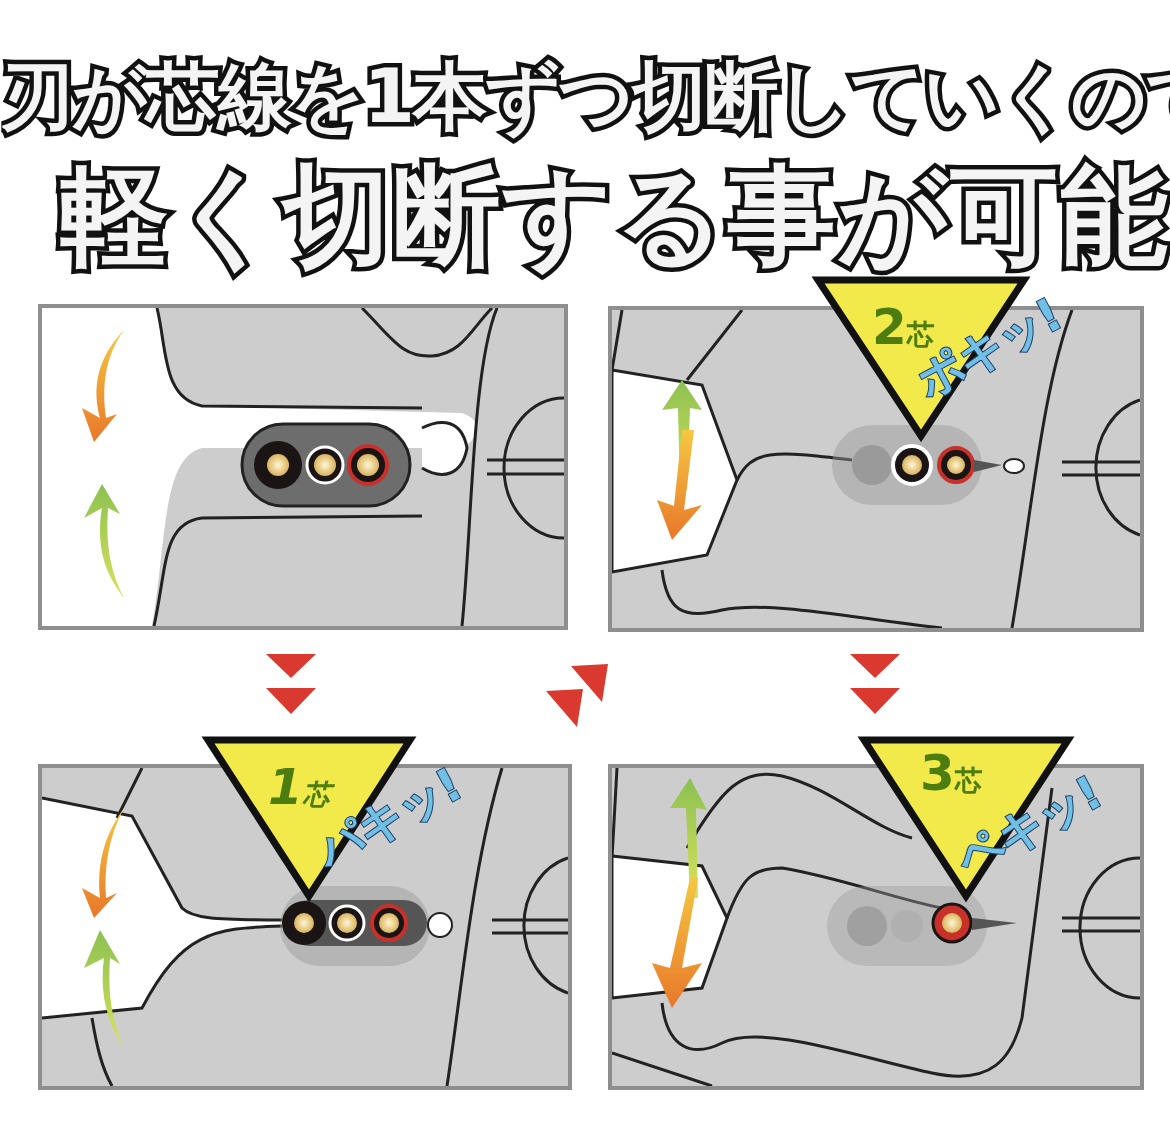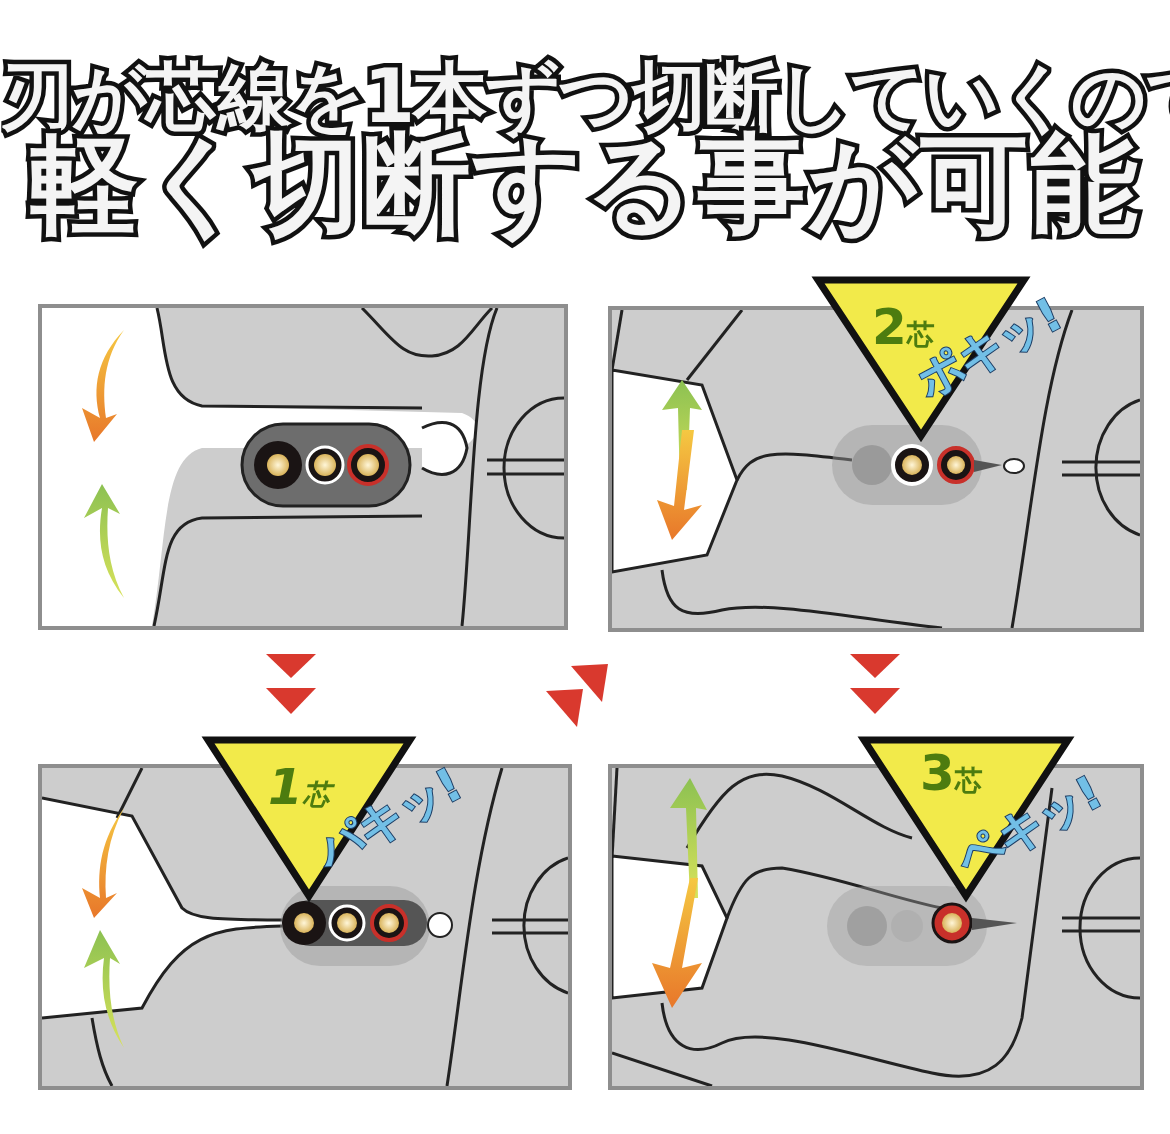--- a/index.html
+++ b/index.html
@@ -1,20 +1,20 @@
 <!DOCTYPE html>
 <html><head>
 <meta charset="utf-8">
 <style>
   html,body{margin:0;padding:0;background:#ffffff;}
   body{width:1170px;height:1134px;position:relative;overflow:hidden;font-family:"DejaVu Sans",sans-serif;}
   .headline{position:absolute;left:0;width:1170px;text-align:center;font-weight:bold;color:#f4f4f4;
     paint-order:stroke fill;-webkit-text-stroke:9px #111;letter-spacing:-2px;white-space:nowrap;}
   .h1{top:48px;font-size:74px;}
-  .h2{top:112px;font-size:108px;letter-spacing:2px;}
+  .h2{top:144px;font-size:108px;letter-spacing:2px;text-align:right;}
   .panel{position:absolute;background:#cdcdcd;border:4px solid #8e8e8e;box-sizing:border-box;overflow:hidden;}
   .panel svg{position:absolute;left:0;top:0;}
   .badge{position:absolute;width:0;height:0;}
   .badge svg{position:absolute;left:0;top:0;overflow:visible;}
   .badge-label{position:absolute;font-weight:bold;color:#4d7c0f;font-size:50px;white-space:nowrap;}
   .badge-label small{font-size:28px;}
   .sfx{position:absolute;font-weight:bold;font-size:46px;color:#72bfe6;-webkit-text-stroke:2px #1e3f66;
     paint-order:stroke fill;transform:rotate(-28deg);transform-origin:left bottom;white-space:nowrap;letter-spacing:-2px;}
 </style>
 </head>

